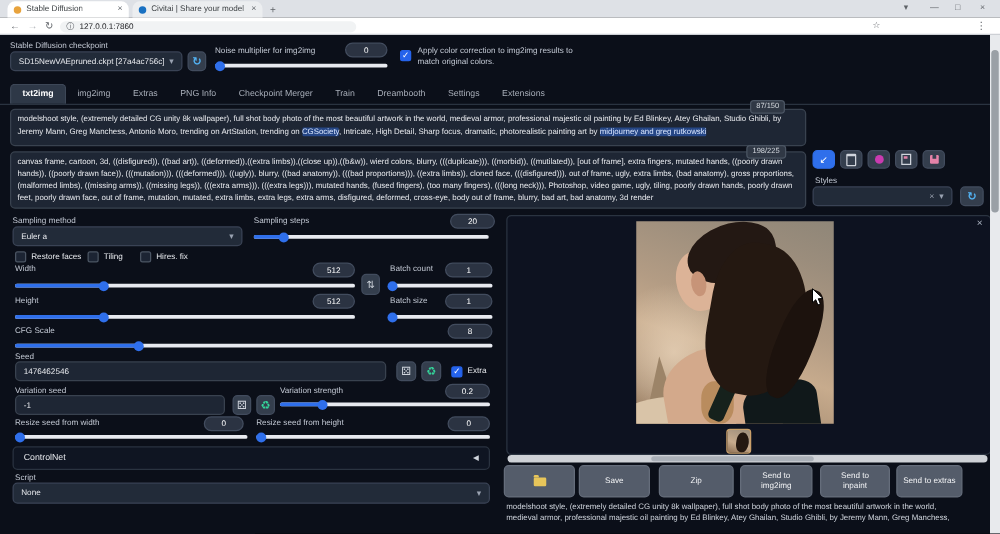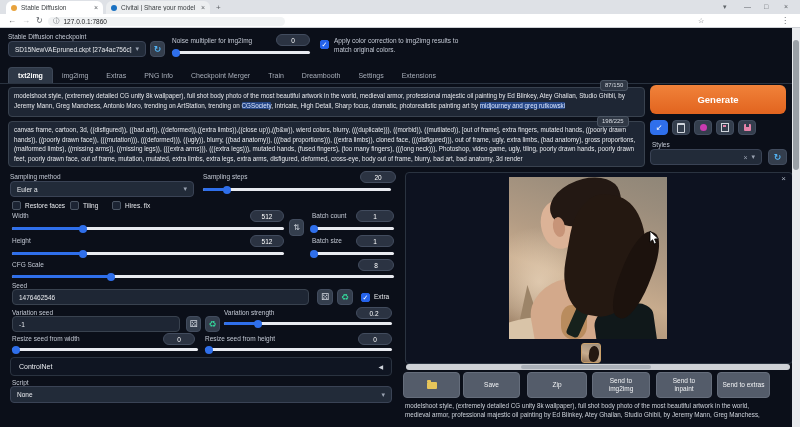--- a/index.html
+++ b/index.html
@@ -134,25 +134,20 @@
     <div class="counter" style="left:600px;top:52px;">87/150</div>
     <div class="ta" style="left:8px;top:59px;width:637px;height:30px;">
       <span>modelshoot style, (extremely detailed CG unity 8k wallpaper), full shot body photo of the most beautiful artwork in the world, medieval armor, professional majestic oil painting by Ed Blinkey, Atey Ghailan, Studio Ghibli, by Jeremy Mann, Greg Manchess, Antonio Moro, trending on ArtStation, trending on </span><span class="hl">CGSociety</span><span>, Intricate, High Detail, Sharp focus, dramatic, photorealistic painting art by </span><span class="hl">midjourney and greg rutkowski</span>
     </div>
 
     <div class="counter" style="left:597px;top:88px;">198/225</div>
     <div class="ta" style="left:8px;top:93px;width:637px;height:46px;">
       <span>canvas frame, cartoon, 3d, ((disfigured)), ((bad art)), ((deformed)),((extra limbs)),((close up)),((b&amp;w)), wierd colors, blurry, (((duplicate))), ((morbid)), ((mutilated)), [out of frame], extra fingers, mutated hands, ((poorly drawn hands)), ((poorly drawn face)), (((mutation))), (((deformed))), ((ugly)), blurry, ((bad anatomy)), (((bad proportions))), ((extra limbs)), cloned face, (((disfigured))), out of frame, ugly, extra limbs, (bad anatomy), gross proportions, (malformed limbs), ((missing arms)), ((missing legs)), (((extra arms))), (((extra legs))), mutated hands, (fused fingers), (too many fingers), (((long neck))), Photoshop, video game, ugly, tiling, poorly drawn hands, poorly drawn feet, poorly drawn face, out of frame, mutation, mutated, extra limbs, extra legs, extra arms, disfigured, deformed, cross-eye, body out of frame, blurry, bad art, bad anatomy, 3d render</span>
     </div>
 
-    <div class="abs" style="left:650px;top:57px;width:136px;height:29px;border-radius:6px;
-        background:linear-gradient(180deg,#f0823a,#e2641f);display:flex;align-items:center;justify-content:center;
-        color:#fff;font-size:9.5px;font-weight:bold;">
-      <span>Generate</span>
-    </div>
     <div class="btn-ico" style="left:650px;top:92px;width:18px;height:15px;background:#2f6feb;border-color:#2f6feb;color:#fff;font-size:8px;">
       <span>↙</span>
     </div>
     <div class="btn-ico" style="left:672px;top:92px;width:18px;height:15px;">
       <span class="i-trash"></span>
     </div>
     <div class="btn-ico" style="left:694px;top:92px;width:18px;height:15px;">
       <span class="i-dot"></span>
     </div>
     <div class="btn-ico" style="left:716px;top:92px;width:18px;height:15px;">

